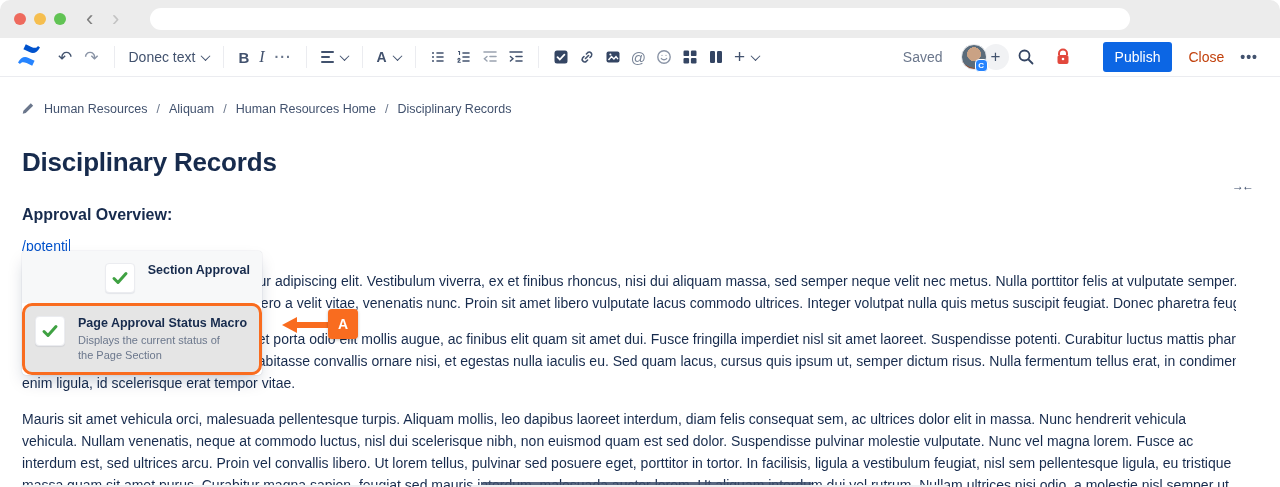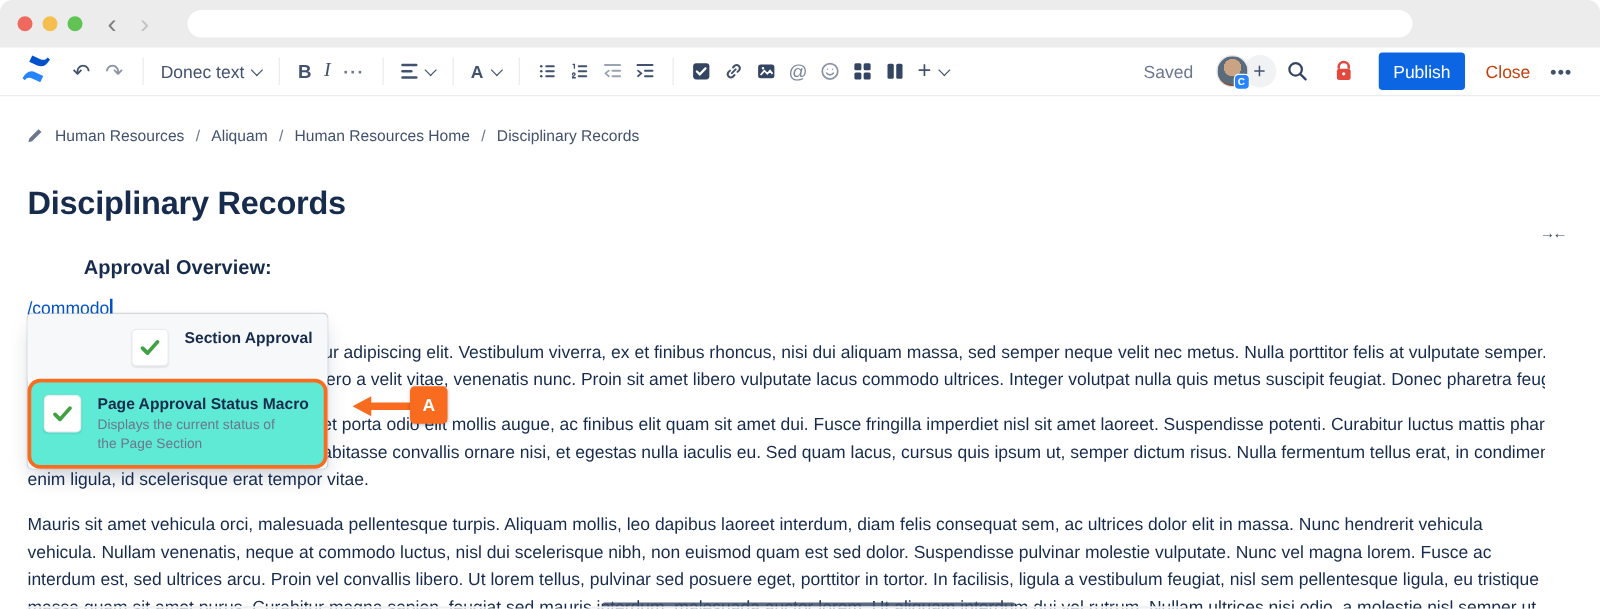--- a/index.html
+++ b/index.html
@@ -41,47 +41,47 @@
   .avatar-wrap { position:relative; width:46px; height:28px; }
   .avatar { position:absolute; left:0; top:1px; width:26px; height:26px; border-radius:50%;
     background:radial-gradient(circle at 50% 38%, #caa284 0 36%, #5a6b7a 37% 70%, #88513c 71%); border:1px solid #e4e6ea; }
   .avatar-badge { position:absolute; left:14px; top:16px; width:13px; height:13px; border-radius:4px;
     background:#2684ff; color:#fff; font-size:8px; font-weight:700; display:flex; align-items:center;
     justify-content:center; border:1.5px solid #fff; }
   .plus-circle { position:absolute; left:22px; top:1px; width:26px; height:26px; border-radius:50%;
     background:#f1f2f4; color:#44546f; font-size:17px; display:flex; align-items:center; justify-content:center; }
   .iconbtn { padding:4px 10px; cursor:pointer; display:flex; align-items:center; }
   .publish-btn { background:#0c66e4; color:#fff; font-size:14px; font-weight:500; border:none;
-    border-radius:3px; height:30px; padding:0 12px; margin:0 6px 0 10px; cursor:pointer; }
+    border-radius:3px; height:30px; padding:0 12px; margin:0 6px 0 22px; cursor:pointer; }
   .close-btn { font-size:14px; color:#c2410c; padding:4px 10px; cursor:pointer; }
   .more-btn { font-size:14px; font-weight:700; color:#42526e; letter-spacing:1px; padding:4px 6px; cursor:pointer; }
 
   
   .content { position:relative; padding:0 44px 0 22px; }
   .crumbs { display:flex; align-items:center; gap:9px; padding-top:24px; font-size:12.5px; color:#42526e; }
   .crumb { cursor:pointer; }
   .crumb-sep { color:#6b778c; }
   .collapse-ic { position:absolute; right:28px; top:102px; color:#344563; font-size:12px; font-weight:700;
     letter-spacing:-2px; cursor:pointer; }
   .page-title { margin-top:30px; font-size:26px; font-weight:600; letter-spacing:-0.2px; color:#172b4d; }
-  .section-heading { margin-top:28px; font-size:16px; font-weight:700; color:#172b4d;margin-left:45px; }
+  .section-heading { margin-top:28px; font-size:16px; font-weight:700; color:#172b4d; }
   .typed { margin-top:14px; font-size:14px; color:#0052cc; display:flex; align-items:center; }
   .typed .q { border-bottom:2px solid #f4a1a8; padding-bottom:1px; }
   .caret { width:1.5px; height:17px; background:#0052cc; margin-left:1px; }
   .bodytext { margin-top:13px; font-size:14px; color:#172b4d; line-height:22px; }
   .bodytext .line { white-space:nowrap; overflow:hidden; }
   .bodytext .para { margin-bottom:14px; }
   .p3 { max-width:1216px; }
 
   
   .dropdown { position:absolute; left:22px; top:251px; width:240px; background:#fff; border-radius:4px;
     box-shadow:0 8px 16px -4px rgba(9,30,66,.25), 0 0 1px rgba(9,30,66,.31); z-index:10; }
   .dd-item { display:flex; align-items:flex-start; gap:13px; padding:10px 12px 10px 13px; cursor:pointer; }
   .dd-item.first { background:#f7f8f9; border-radius:4px 4px 0 0;justify-content:flex-end; }
-  .dd-item.highlighted { background:#5eead4; border:3px solid #f96c1f; border-radius:10px; padding:8px 9px 8px 10px; }
+  .dd-item.highlighted { background:#e5e5e5; border:3px solid #f96c1f; border-radius:10px; padding:8px 9px 8px 10px; }
   .check-box { flex:none; width:30px; height:30px; margin-top:2px; background:#fff; border:1px solid #ebecf0;
     border-radius:4px; box-shadow:0 1px 1px rgba(9,30,66,.08); display:flex; align-items:center; justify-content:center; }
   .dd-title { font-size:12.5px; font-weight:700; color:#172b4d; padding-top:2px; }
   .dd-desc { font-size:11px; color:#6b778c; line-height:1.4; margin-top:3px; max-width:160px; }
 
   
   .annot { position:absolute; left:282px; top:309px; z-index:20; width:76px; height:31px; }
   .annot .head { position:absolute; left:0; top:8px; width:0; height:0;
     border-top:8px solid transparent; border-bottom:8px solid transparent; border-right:15px solid #f96c1f; }
   .annot .shaft { position:absolute; left:13px; top:13px; width:36px; height:6px; background:#f96c1f; }
@@ -279,21 +279,21 @@
       <span class="crumb">Human Resources Home</span>
       <span class="crumb-sep">/</span>
       <span class="crumb">Disciplinary Records</span>
     </div>
     <span class="collapse-ic">→←</span>
 
     <h1 class="page-title">Disciplinary Records</h1>
     <div class="section-heading">Approval Overview:</div>
 
     <div class="typed">
-      <span class="q">/commodo</span>
+      <span class="q">/potenti</span>
       <span class="caret"></span>
     </div>
 
     <div class="bodytext">
       <div class="para">
         <div class="line">Lorem ipsum dolor sit amet, consectetur adipiscing elit. Vestibulum viverra, ex et finibus rhoncus, nisi dui aliquam massa, sed semper neque velit nec metus. Nulla porttitor felis at vulputate semper. Pellentesque bibendum at eros ut</div>
         <div class="line">sollicitudin maximus. Duis euismod, libero a velit vitae, venenatis nunc. Proin sit amet libero vulputate lacus commodo ultrices. Integer volutpat nulla quis metus suscipit feugiat. Donec pharetra feugiat vehicula. Cras non aliquam</div>
       </div>
       <div class="para">
         <div class="line">Curabitur posuere venenatis tellus, eget porta odio elit mollis augue, ac finibus elit quam sit amet dui. Fusce fringilla imperdiet nisl sit amet laoreet. Suspendisse potenti. Curabitur luctus mattis pharetra. Etiam elementum lacinia dolor,</div>

